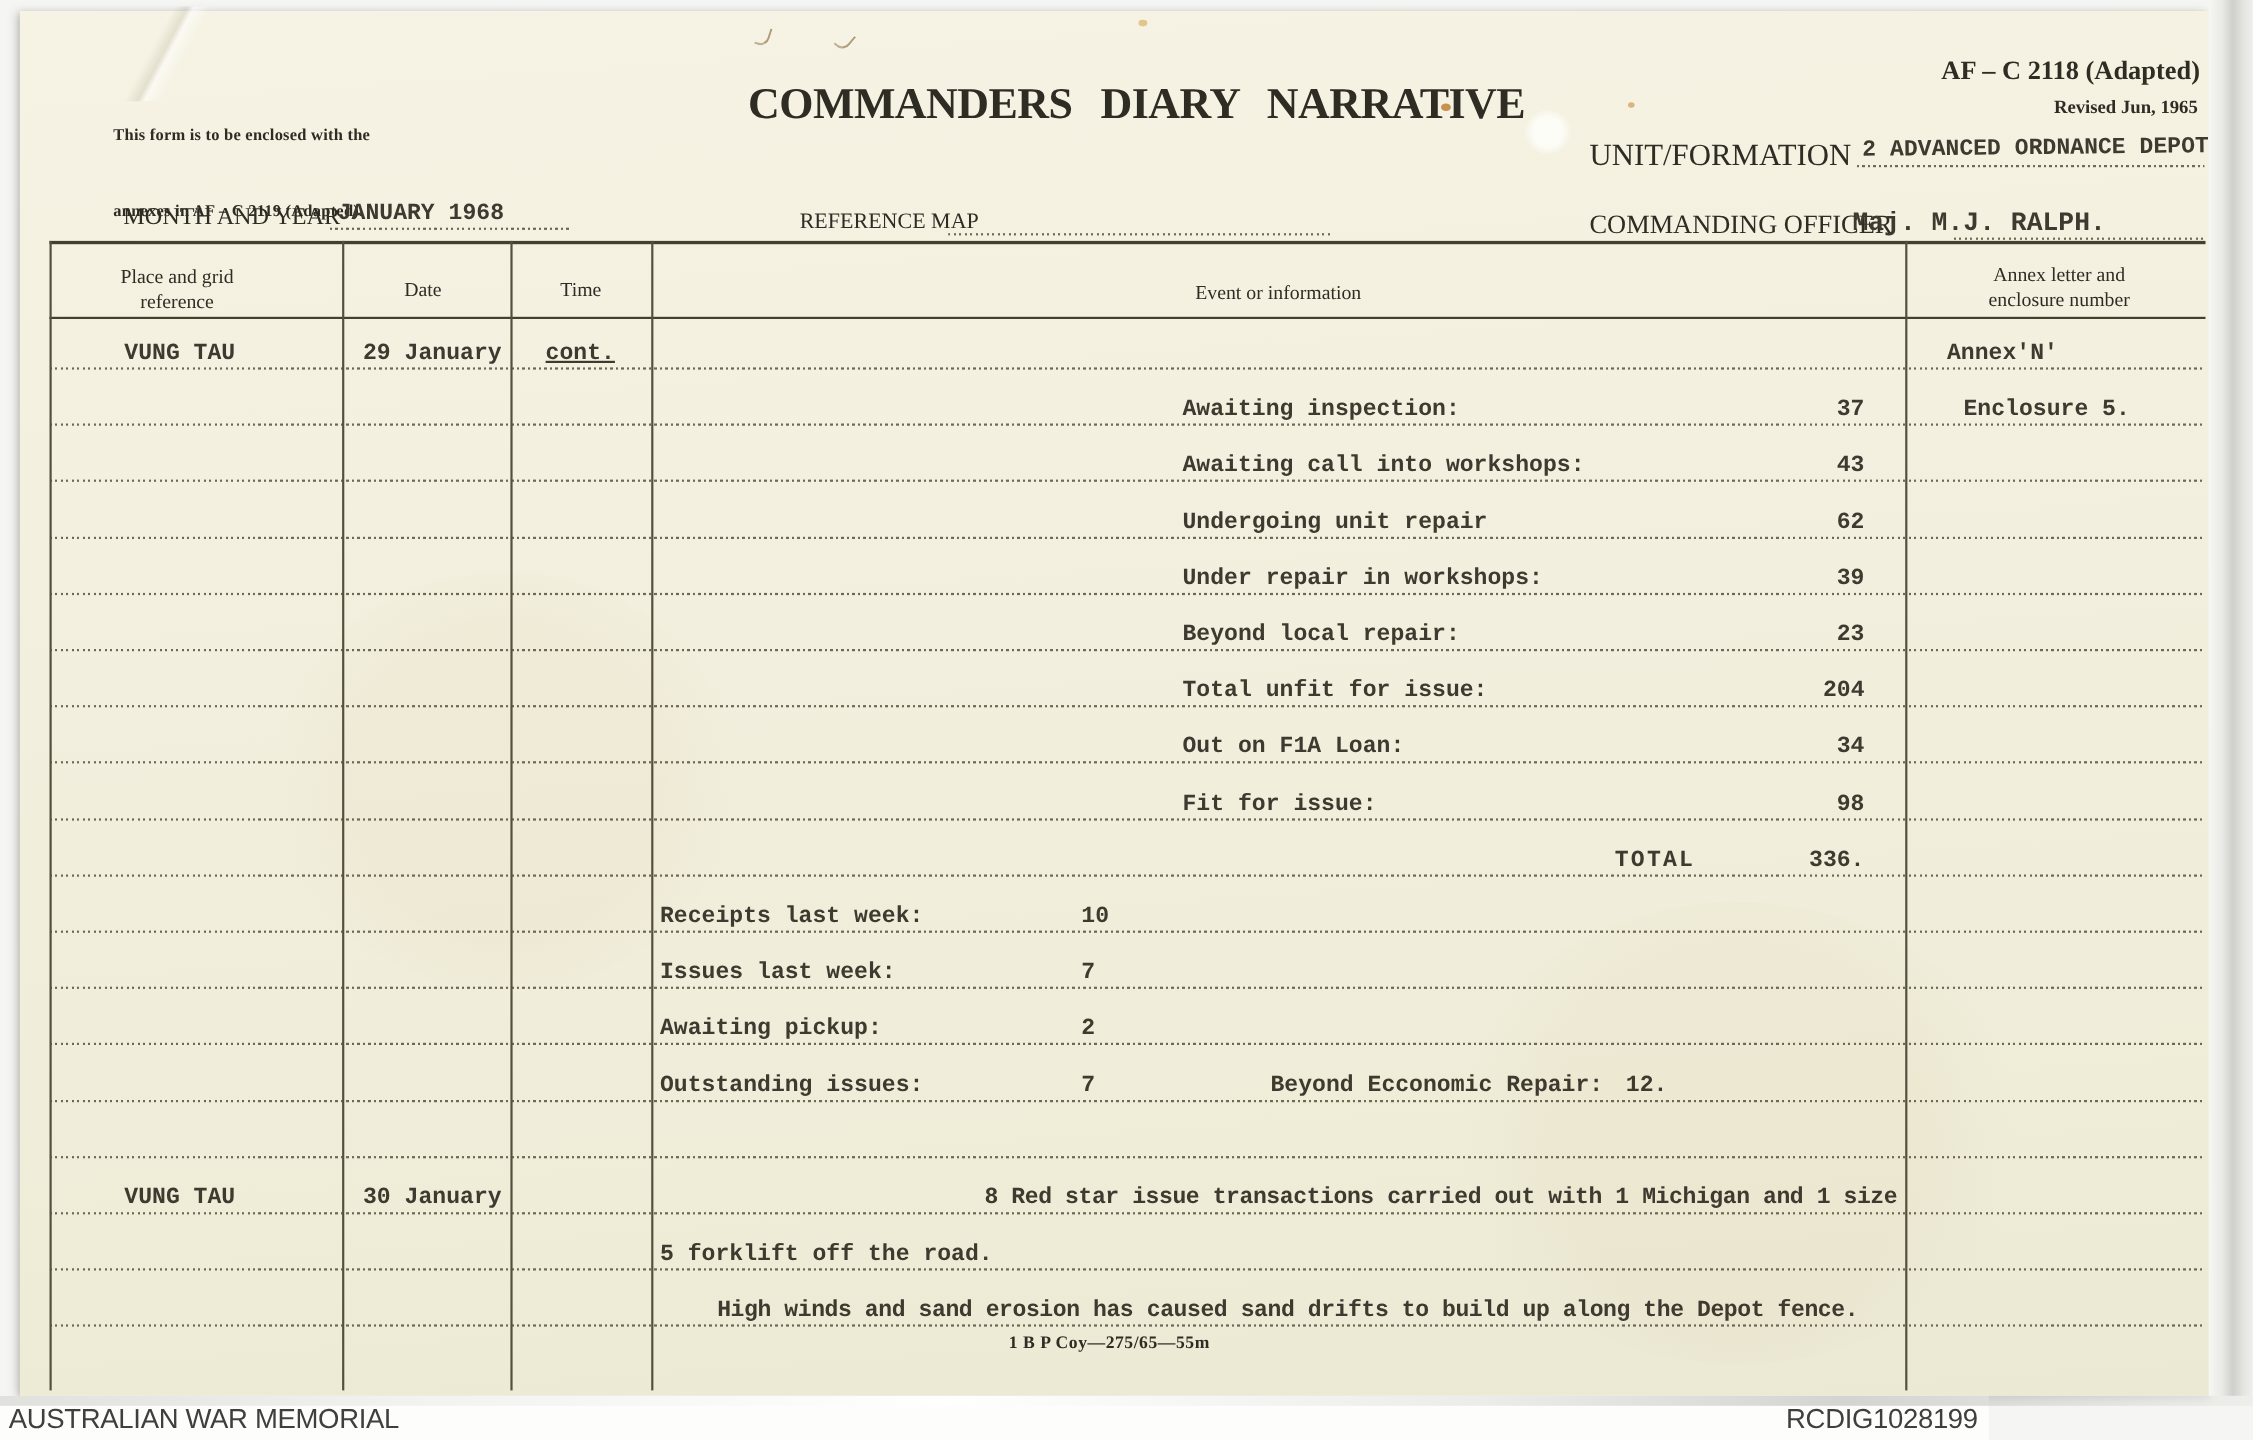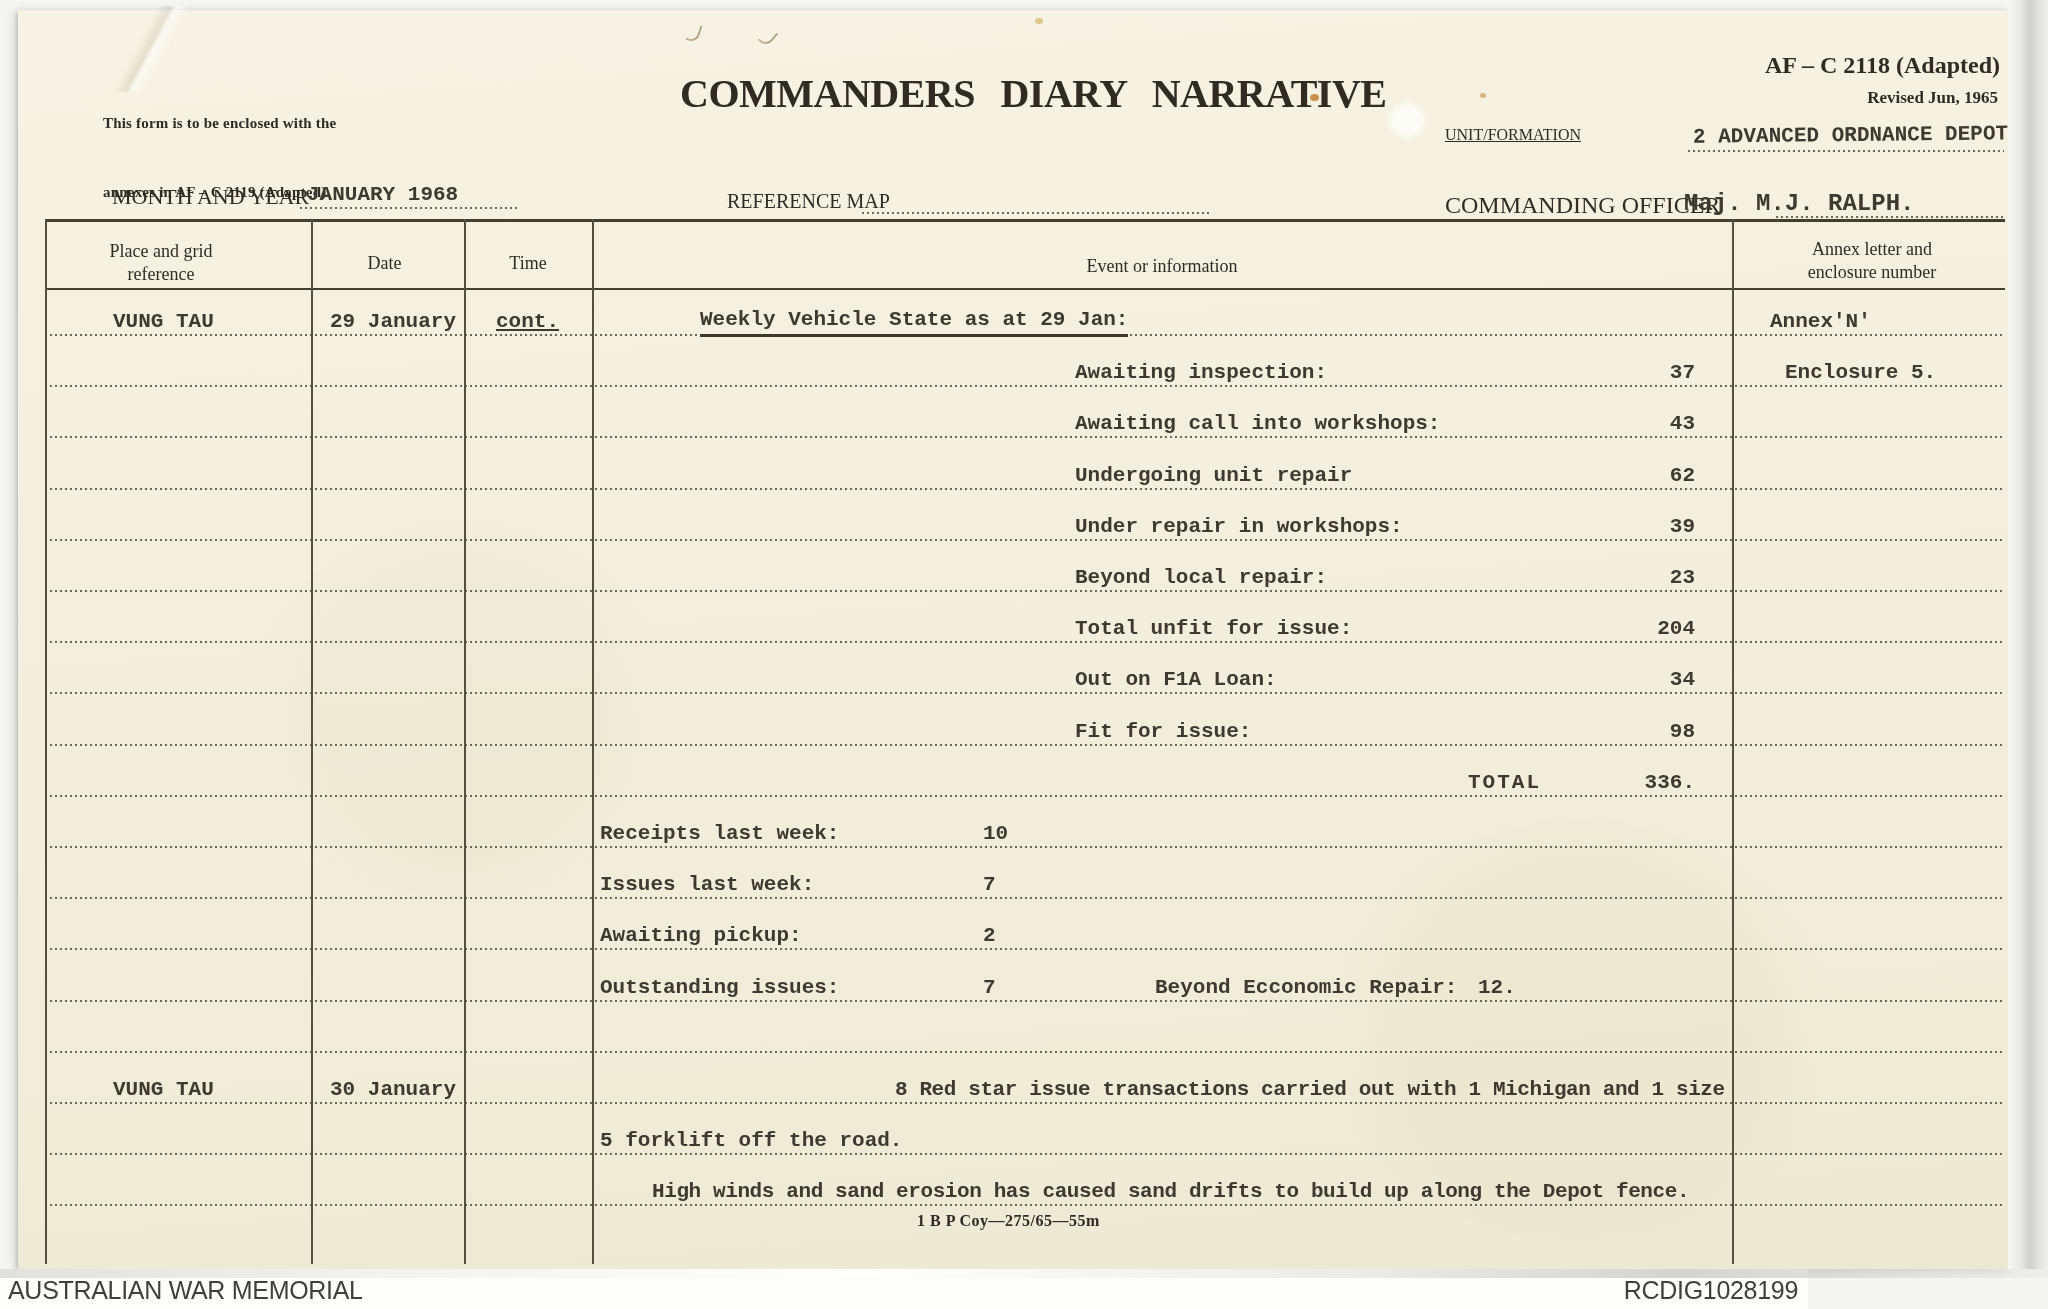--- a/index.html
+++ b/index.html
@@ -72,21 +72,21 @@
   <div class="printed note" style="left:103px;top:66px;">
     <div>This form is to be enclosed with the</div>
     <div>annexes in AF – C 2119 (Adapted).</div>
   </div>
 
   <div class="printed title" style="left:680px;top:70px;width:630px;">COMMANDERS DIARY NARRATIVE</div>
 
   <div class="printed formcode" style="left:1600px;top:52px;width:400px;">AF – C 2118 (Adapted)</div>
   <div class="printed revision" style="left:1700px;top:88px;width:298px;">Revised Jun, 1965</div>
 
-  <div class="printed fieldlabel" style="left:1445px;top:126px;font-size:16px;text-decoration:underline;">UNIT/FORMATION</div>
+  <div class="printed fieldlabel" style="left:1445px;top:126px;font-size:28px;">UNIT/FORMATION</div>
   <div class="dotline" style="left:1688px;top:150px;width:316px;"></div>
   <div class="typed" style="left:1693px;top:122px;transform:rotate(-.6deg);">2 ADVANCED ORDNANCE DEPOT</div>
 
   <div class="printed fieldlabel" style="left:112px;top:184px;font-size:22px;">MONTH AND YEAR</div>
   <div class="dotline" style="left:300px;top:207px;width:220px;"></div>
   <div class="typed" style="left:307px;top:181px;">JANUARY 1968</div>
 
   <div class="printed fieldlabel" style="left:727px;top:190px;font-size:20px;">REFERENCE MAP</div>
   <div class="dotline" style="left:862px;top:212px;width:348px;"></div>
 
@@ -123,21 +123,20 @@
   <div class="dotline" style="left:45px;top:948px;width:1957px;"></div>
   <div class="dotline" style="left:45px;top:1000px;width:1957px;"></div>
   <div class="dotline" style="left:45px;top:1051px;width:1957px;"></div>
   <div class="dotline" style="left:45px;top:1102px;width:1957px;"></div>
   <div class="dotline" style="left:45px;top:1153px;width:1957px;"></div>
   <div class="dotline" style="left:45px;top:1204px;width:1957px;"></div>
 
   <div class="typed" style="left:113px;top:308px;">VUNG TAU</div>
   <div class="typed" style="left:330px;top:308px;">29 January</div>
   <div class="typed" style="left:496px;top:308px;text-decoration:underline;">cont.</div>
-  <div class="typed u" style="left:700px;top:306px;">Weekly Vehicle State as at 29 Jan:</div>
   <div class="typed" style="left:1770px;top:308px;">Annex'N'</div>
 
   <div class="typed" style="left:1075px;top:359px;">Awaiting inspection:</div>
   <div class="typed num" style="left:1595px;top:359px;">37</div>
   <div class="typed" style="left:1785px;top:359px;">Enclosure 5.</div>
 
   <div class="typed" style="left:1075px;top:410px;">Awaiting call into workshops:</div>
   <div class="typed num" style="left:1595px;top:410px;">43</div>
   <div class="typed" style="left:1075px;top:462px;">Undergoing unit repair</div>
   <div class="typed num" style="left:1595px;top:462px;">62</div>

